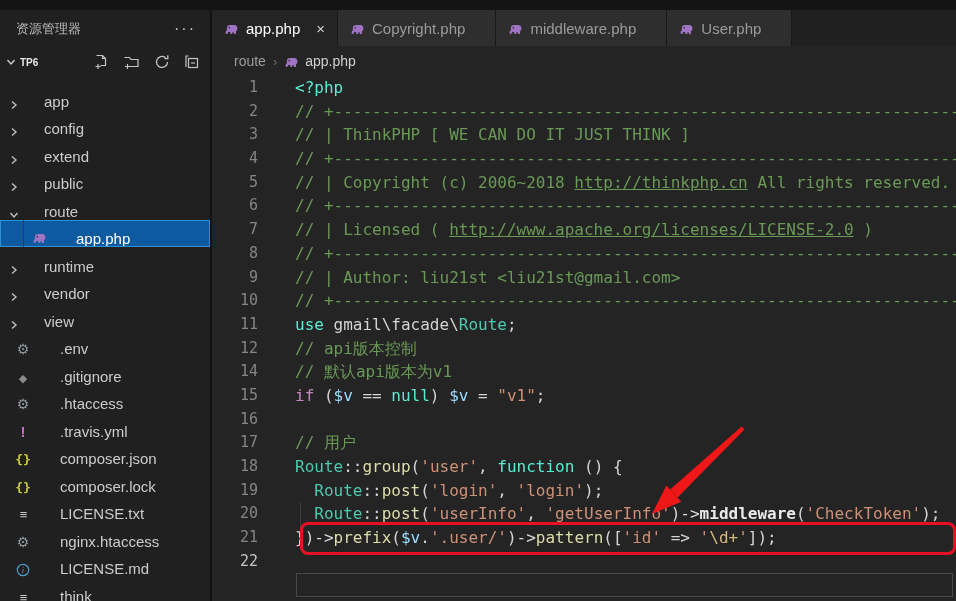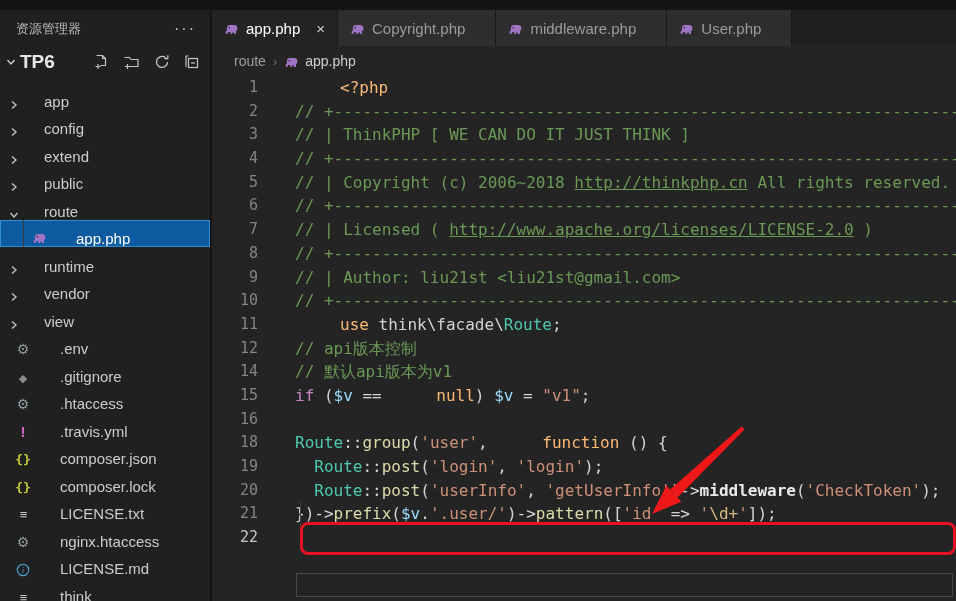--- a/index.html
+++ b/index.html
@@ -10,21 +10,21 @@
   
   #titlestrip { position:absolute; left:0; top:0; width:956px; height:10px; background:#141414; }
 
   
   #sidebar { position:absolute; left:0; top:10px; width:211px; height:591px;
              background:#202021; border-right:1px solid #111; color:#cccccc; }
   #explorer-header { display:flex; justify-content:space-between; align-items:center;
                      height:38px; padding:0 14px 0 16px; font-size:13px; color:#bbbbbb; }
   #explorer-menu { font-size:16px; letter-spacing:2px; color:#c5c5c5; cursor:pointer; }
   #section-header { display:flex; align-items:center; height:28px; padding:0 10px 0 6px;
-                    font-size:19px; font-weight:bold; color:#e7e7e7; }
+                    font-size:10px; font-weight:bold; color:#e7e7e7; }
   #section-header .chev { margin-right:4px; }
   #section-actions { margin-left:auto; display:flex; gap:14px; align-items:center; }
   #section-actions svg { display:block; cursor:pointer; }
 
   .tree { margin-top:6px; }
   .tree-row { display:flex; align-items:flex-end; height:27.5px; font-size:15px;
               color:#cccccc; cursor:pointer; position:relative;gap:20px; }
   .tree-row .chev { width:16px; margin-left:6px; display:flex; justify-content:center; }
   .tree-row .ficon { width:18px; margin-left:14px; margin-right:4px; text-align:center;
                      font-size:13px; display:flex; justify-content:center; align-items:center; }
@@ -61,21 +61,21 @@
   #breadcrumb .crumb-file { color:#cfcfcf; }
 
   
   #codearea { position:relative; width:744px; height:525px; overflow:hidden;
               font-family:"DejaVu Sans Mono", monospace; font-size:16px; }
   .code-line { display:flex; height:23.7px; line-height:23.7px; white-space:pre; }
   .code-line .ln { width:46px; text-align:right; color:#858585; font-size:15px; flex:none; }
   .code-line .lc { margin-left:37px; flex:none; }
   .code-line.cursorline .ln { color:#c6c6c6; }
 
-  .tk-k { color:#fdba74;margin-left:45px; } .tk-x { color:#c586c0;margin-top:12px; } .tk-c { color:#6a9955; }
+  .tk-k { color:#5eead4; } .tk-x { color:#c586c0;margin-top:12px; } .tk-c { color:#6a9955; }
   .tk-u { color:#6a9955; text-decoration:underline; }
   .tk-t { color:#4ec9b0; } .tk-f { color:#dcdcaa; } .tk-s { color:#ce9178; }
   .tk-v { color:#9cdcfe; } .tk-p { color:#d4d4d4; } .tk-e { color:#d7ba7d; }
   .tk-m { color:#eaeaea; font-weight:bold; }
 
   #indent-guide { position:absolute; left:88px; top:426px; width:1px; height:48px; background:#3f3f3f; }
   #hl-box { position:absolute; left:88px; top:446px; width:656px; height:33px;
             border:3px solid #e81123; border-radius:8px; pointer-events:none; }
   #cursor-box { position:absolute; left:84px; top:497px; right:3px; height:24px;
                 border:1px solid #48484c; pointer-events:none; }
@@ -325,25 +325,26 @@
           <div class="code-line"><span class="ln">1</span><span class="lc"><span class="tk-k">&lt;?php</span></span></div>
           <div class="code-line"><span class="ln">2</span><span class="lc"><span class="tk-c">// +--------------------------------------------------------------------------------------------------------------</span></span></div>
           <div class="code-line"><span class="ln">3</span><span class="lc"><span class="tk-c">// | ThinkPHP [ WE CAN DO IT JUST THINK ]</span></span></div>
           <div class="code-line"><span class="ln">4</span><span class="lc"><span class="tk-c">// +--------------------------------------------------------------------------------------------------------------</span></span></div>
           <div class="code-line"><span class="ln">5</span><span class="lc"><span class="tk-c">// | Copyright (c) 2006~2018 </span><span class="tk-u">http://thinkphp.cn</span><span class="tk-c"> All rights reserved.</span></span></div>
           <div class="code-line"><span class="ln">6</span><span class="lc"><span class="tk-c">// +--------------------------------------------------------------------------------------------------------------</span></span></div>
           <div class="code-line"><span class="ln">7</span><span class="lc"><span class="tk-c">// | Licensed ( </span><span class="tk-u">http://www.apache.org/licenses/LICENSE-2.0</span><span class="tk-c"> )</span></span></div>
           <div class="code-line"><span class="ln">8</span><span class="lc"><span class="tk-c">// +--------------------------------------------------------------------------------------------------------------</span></span></div>
           <div class="code-line"><span class="ln">9</span><span class="lc"><span class="tk-c">// | Author: liu21st &lt;liu21st@gmail.com&gt;</span></span></div>
           <div class="code-line"><span class="ln">10</span><span class="lc"><span class="tk-c">// +--------------------------------------------------------------------------------------------------------------</span></span></div>
-          <div class="code-line"><span class="ln">11</span><span class="lc"><span class="tk-k">use</span><span class="tk-p"> think\facade\</span><span class="tk-t">Route</span><span class="tk-p">;</span></span></div>
+          <div class="code-line"><span class="ln">11</span><span class="lc"><span class="tk-k">use</span><span class="tk-p"> gmail\facade\</span><span class="tk-t">Route</span><span class="tk-p">;</span></span></div>
           <div class="code-line"><span class="ln">12</span><span class="lc"><span class="tk-c">// api版本控制</span></span></div>
           <div class="code-line"><span class="ln">14</span><span class="lc"><span class="tk-c">// 默认api版本为v1</span></span></div>
           <div class="code-line"><span class="ln">15</span><span class="lc"><span class="tk-x">if</span><span class="tk-p"> (</span><span class="tk-v">$v</span><span class="tk-p"> == </span><span class="tk-k">null</span><span class="tk-p">) </span><span class="tk-v">$v</span><span class="tk-p"> = </span><span class="tk-s">"v1"</span><span class="tk-p">;</span></span></div>
           <div class="code-line"><span class="ln">16</span><span class="lc"></span></div>
+          <div class="code-line"><span class="ln">17</span><span class="lc"><span class="tk-c">// 用户</span></span></div>
           <div class="code-line"><span class="ln">18</span><span class="lc"><span class="tk-t">Route</span><span class="tk-p">::</span><span class="tk-f">group</span><span class="tk-p">(</span><span class="tk-s">'user'</span><span class="tk-p">, </span><span class="tk-k">function</span><span class="tk-p"> () {</span></span></div>
           <div class="code-line"><span class="ln">19</span><span class="lc"><span class="tk-p">  </span><span class="tk-t">Route</span><span class="tk-p">::</span><span class="tk-f">post</span><span class="tk-p">(</span><span class="tk-s">'login'</span><span class="tk-p">, </span><span class="tk-s">'login'</span><span class="tk-p">);</span></span></div>
           <div class="code-line"><span class="ln">20</span><span class="lc"><span class="tk-p">  </span><span class="tk-t">Route</span><span class="tk-p">::</span><span class="tk-f">post</span><span class="tk-p">(</span><span class="tk-s">'userInfo'</span><span class="tk-p">, </span><span class="tk-s">'getUserInfo'</span><span class="tk-p">)-&gt;</span><span class="tk-m">middleware</span><span class="tk-p">(</span><span class="tk-s">'CheckToken'</span><span class="tk-p">);</span></span></div>
           <div class="code-line"><span class="ln">21</span><span class="lc"><span class="tk-p">})-&gt;</span><span class="tk-f">prefix</span><span class="tk-p">(</span><span class="tk-v">$v</span><span class="tk-p">.</span><span class="tk-s">'.user/'</span><span class="tk-p">)-&gt;</span><span class="tk-f">pattern</span><span class="tk-p">([</span><span class="tk-s">'id'</span><span class="tk-p"> =&gt; </span><span class="tk-s">'</span><span class="tk-e">\d+</span><span class="tk-s">'</span><span class="tk-p">]);</span></span></div>
           <div class="code-line cursorline"><span class="ln">22</span><span class="lc"></span></div>
         </div>
       <div id="cursor-box"></div>
       <div id="hl-box"></div>
 
     </div>

